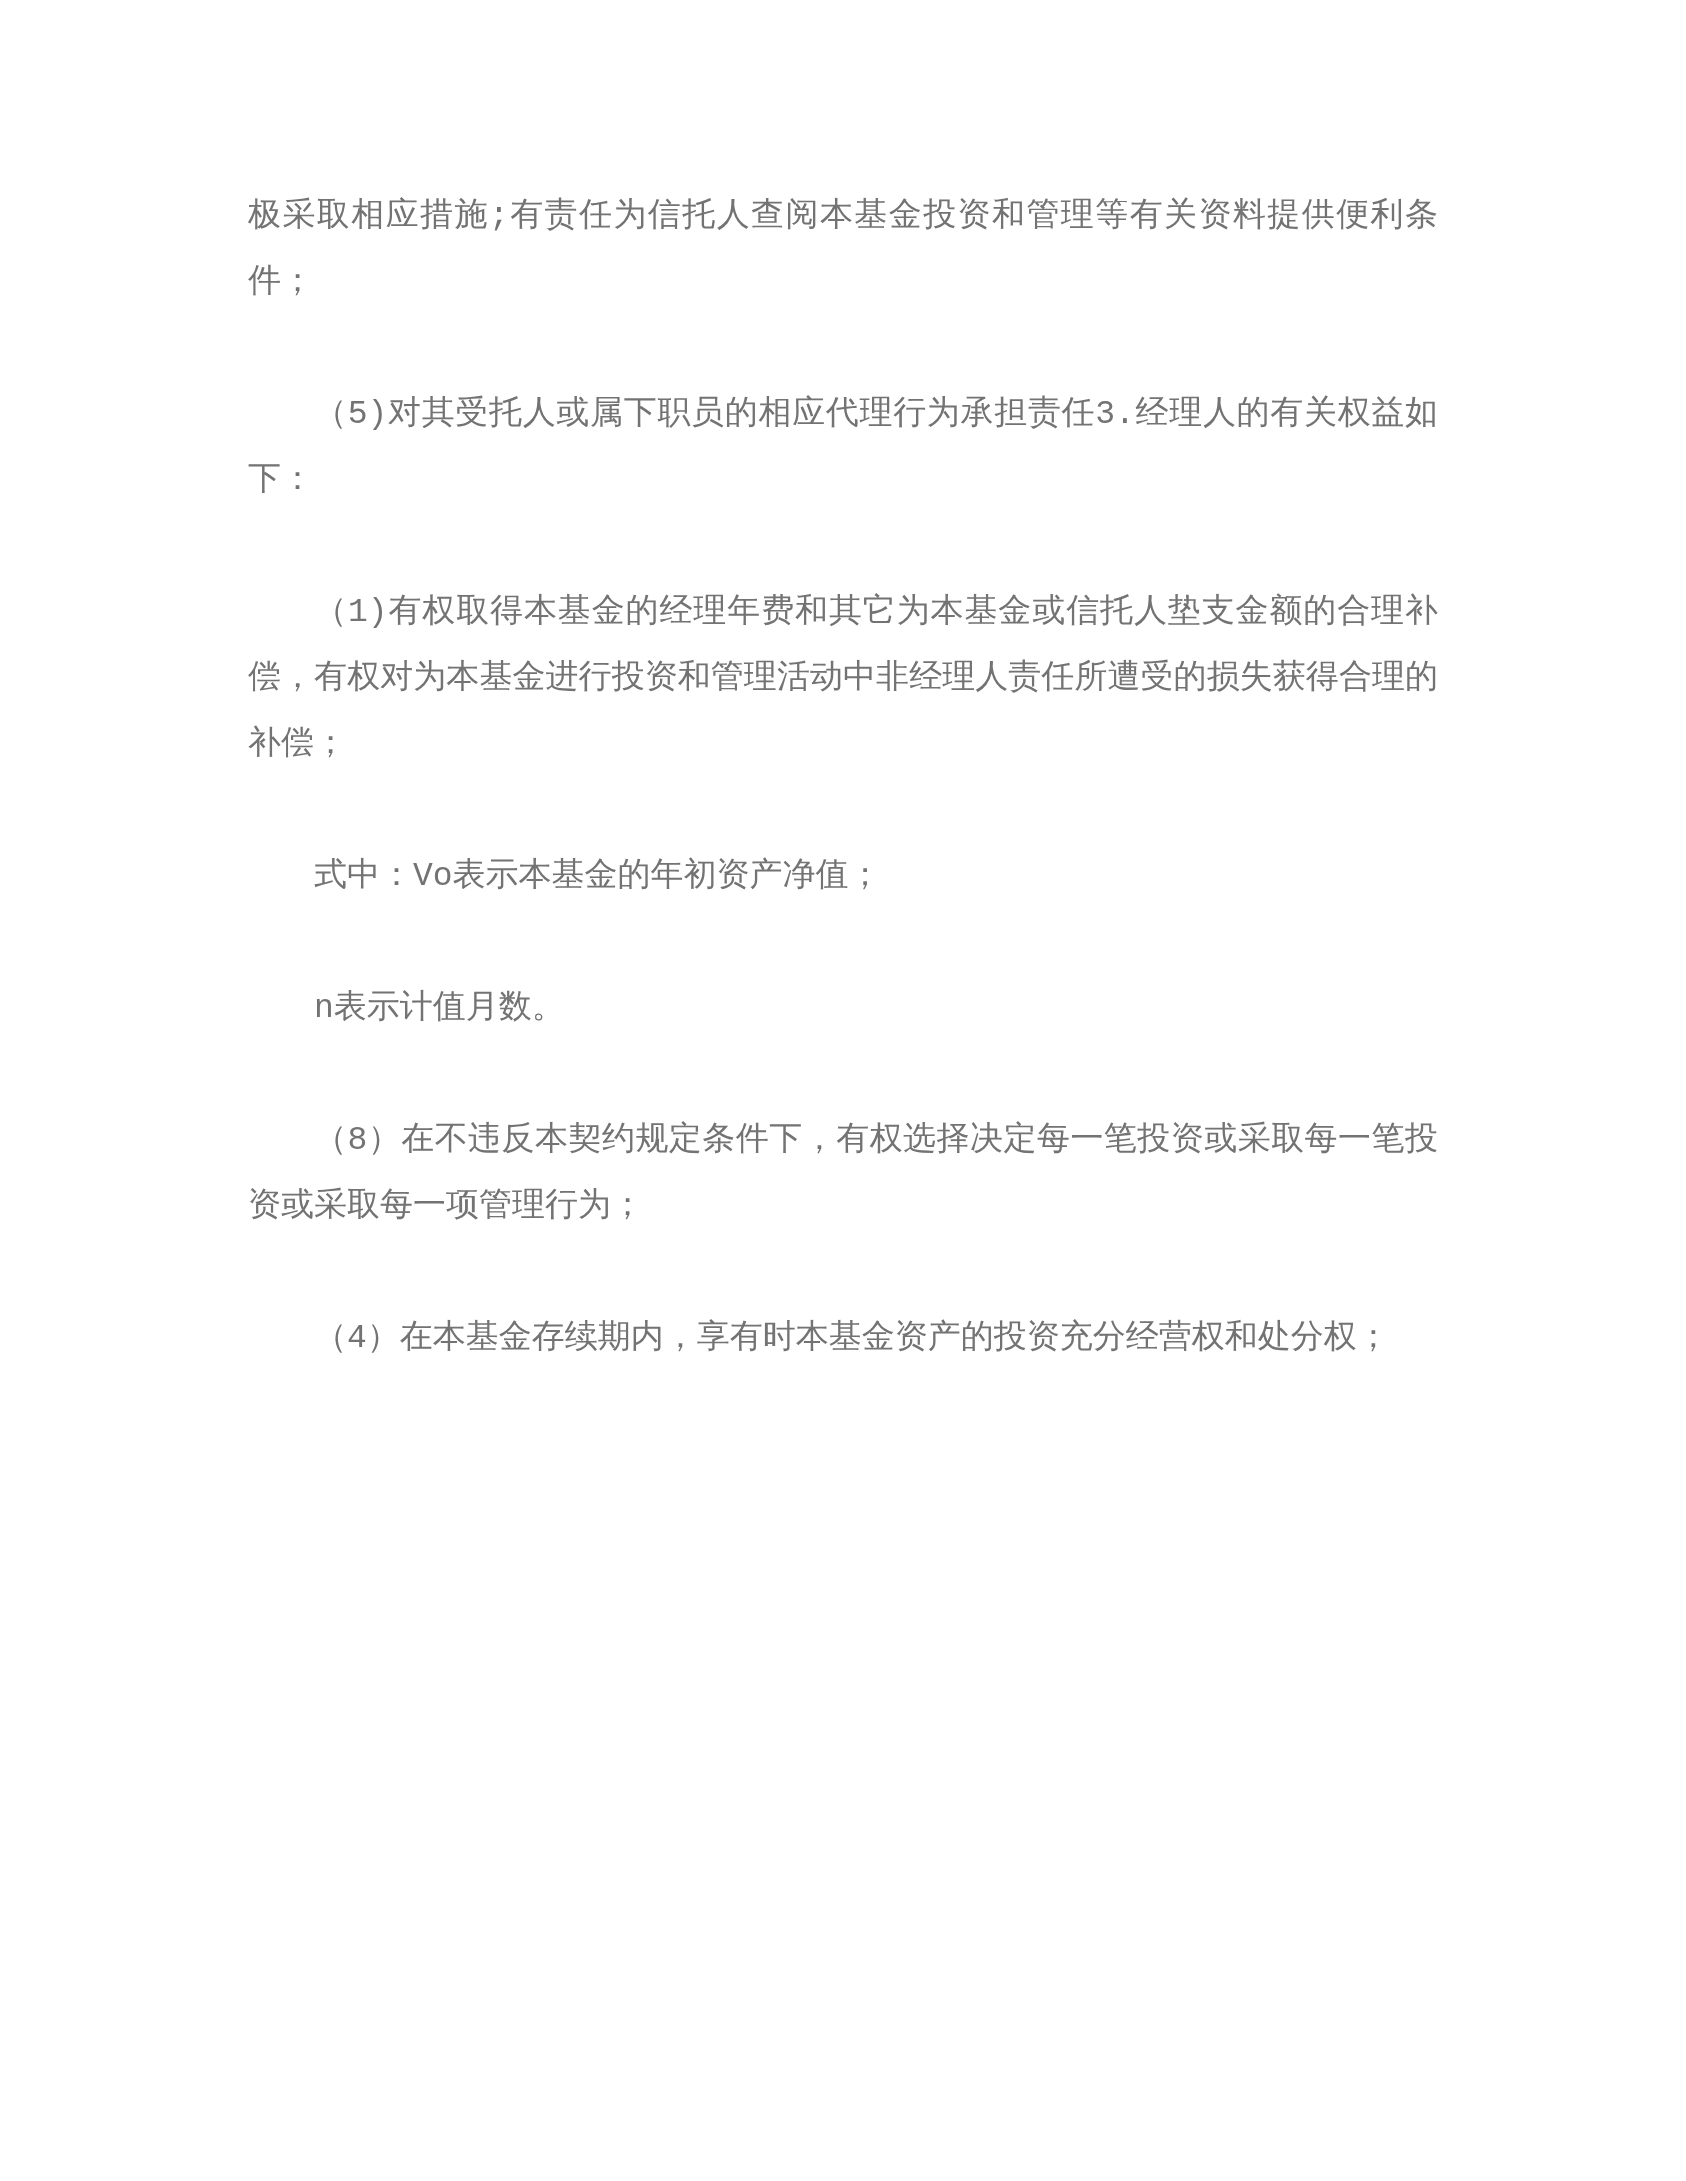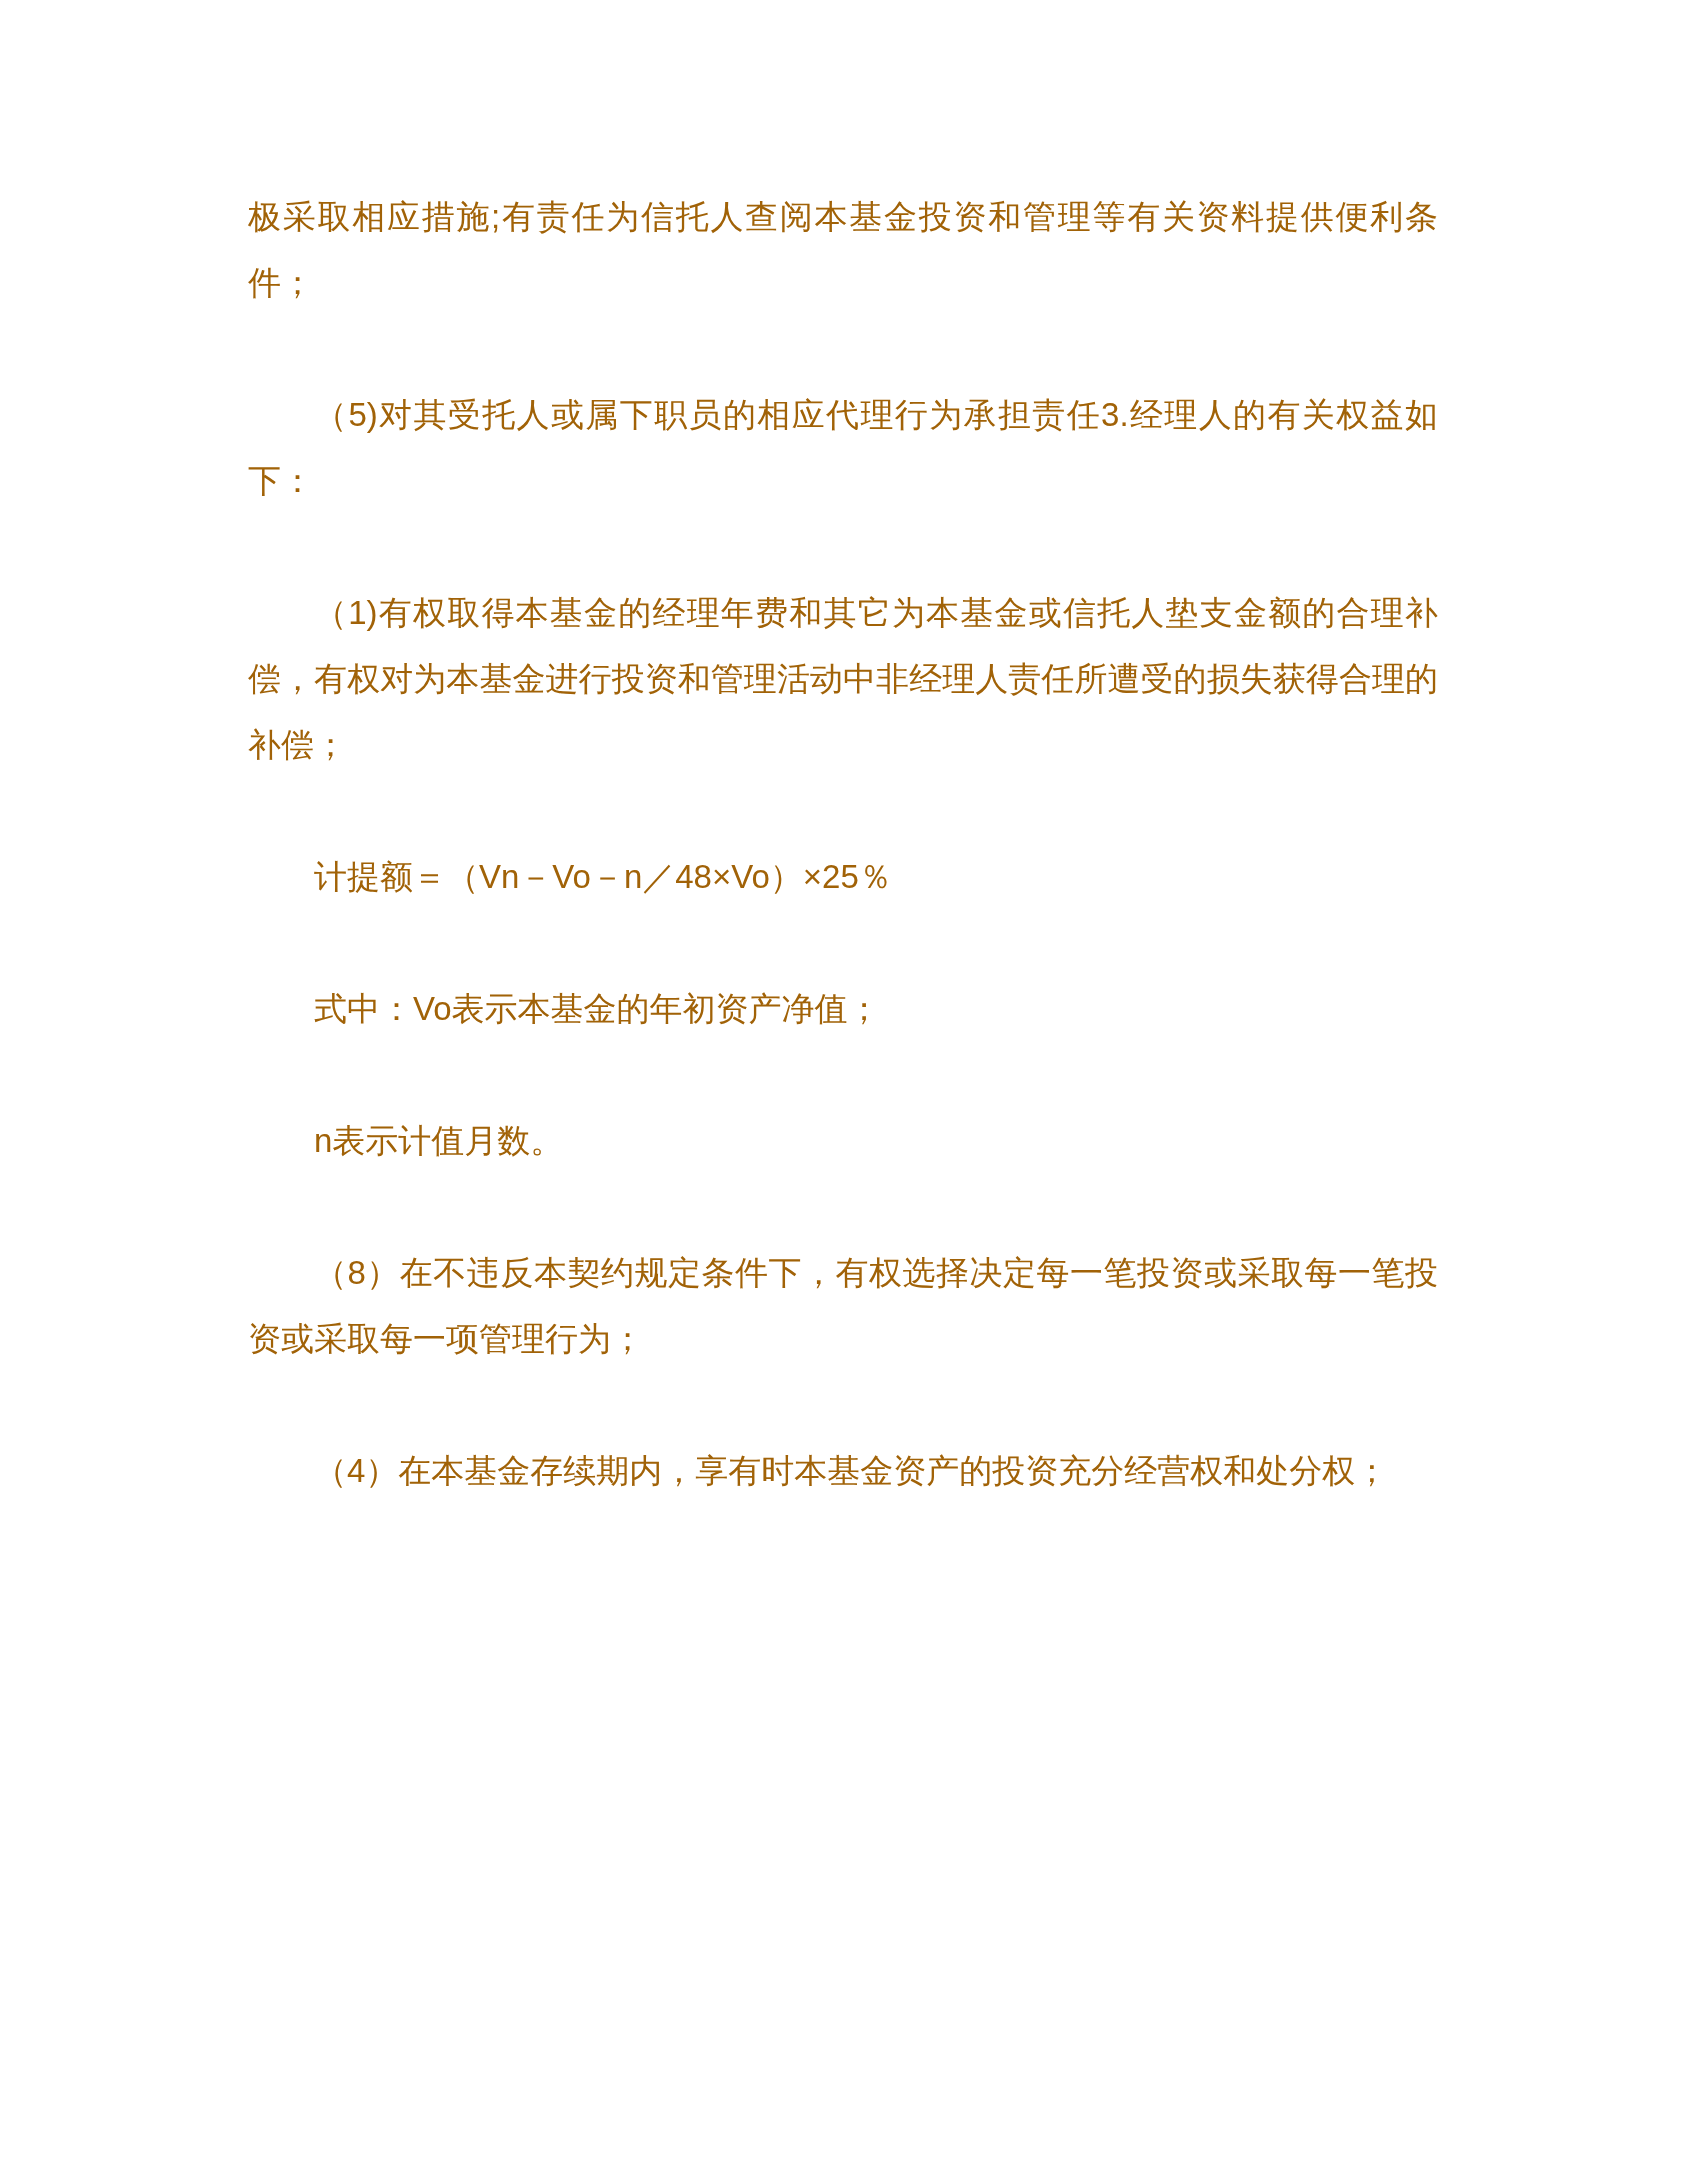--- a/index.html
+++ b/index.html
@@ -10,24 +10,24 @@
   .page {
     position: relative;
     width: 1686px;
     height: 2182px;
     background: #ffffff;
     box-sizing: border-box;
     padding: 184px 248px 0 248px;
     overflow: hidden;
   }
   .doc-body {
-    font-family: Liberation Sans, sans-serif;
+    font-family: Liberation Mono, monospace;
     font-size: 33px;
     line-height: 66px;
-    color: #a16207;
+    color: #737373;
     text-align: justify;
   }
   .doc-body p {
     margin: 0 0 66px 0;
     word-break: break-all;
   }
   .doc-body p.indent {
     text-indent: 2em;
   }
   .doc-body p:last-child {
@@ -35,20 +35,19 @@
   }
 </style>
 </head>
 <body>
 
 <div class="page">
   <div class="doc-body">
     <p class="no-indent">极采取相应措施;有责任为信托人查阅本基金投资和管理等有关资料提供便利条件；</p>
     <p class="indent">（5)对其受托人或属下职员的相应代理行为承担责任3.经理人的有关权益如下：</p>
     <p class="indent">（1)有权取得本基金的经理年费和其它为本基金或信托人垫支金额的合理补偿，有权对为本基金进行投资和管理活动中非经理人责任所遭受的损失获得合理的补偿；</p>
-    <p class="indent">计提额＝（Vn－Vo－n／48×Vo）×25％</p>
     <p class="indent">式中：Vo表示本基金的年初资产净值；</p>
     <p class="indent">n表示计值月数。</p>
     <p class="indent">（8）在不违反本契约规定条件下，有权选择决定每一笔投资或采取每一笔投资或采取每一项管理行为；</p>
     <p class="indent">（4）在本基金存续期内，享有时本基金资产的投资充分经营权和处分权；</p>
   </div>
 </div>
 
 
 </body></html>

